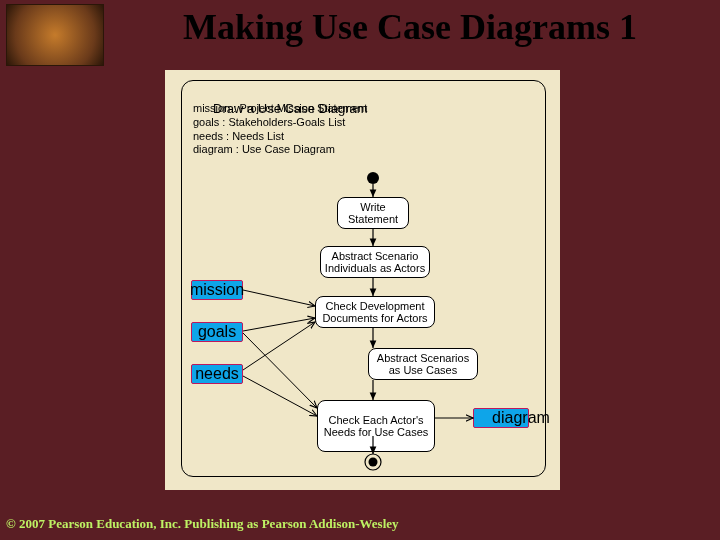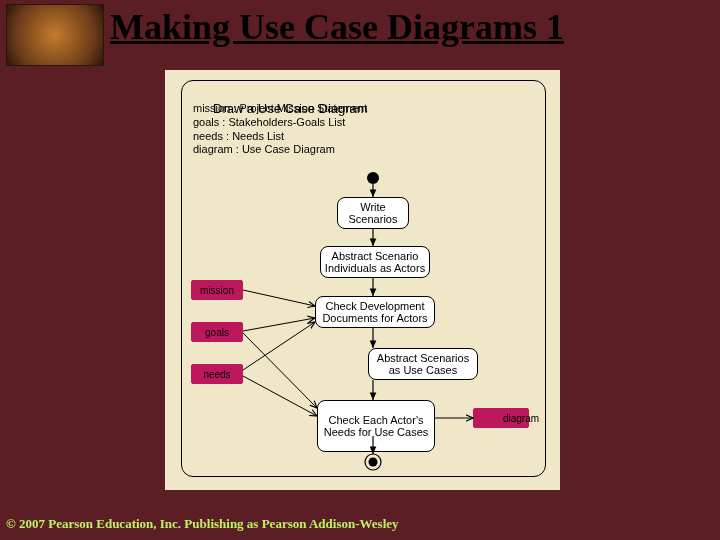--- a/index.html
+++ b/index.html
@@ -24,25 +24,24 @@
     width: 96px;
     height: 60px;
     background: radial-gradient(circle at 50% 50%, #c57b2b 0%, #6a3a1a 70%, #2b1608 100%);
     border: 1px solid #2b1608;
   }
   .title {
     position: absolute;
     left: 110px;
     top: 6px;
     right: 10px;
-    text-align: left;
+    text-align: center;
     font-size: 36px;
     font-weight: bold;
     color: #000;
-    text-decoration: underline;
   }
   .diagram-panel {
     position: absolute;
     left: 165px;
     top: 70px;
     width: 395px;
     height: 420px;
     background: #f0e7c8;
     font-family: Arial, Helvetica, sans-serif;
     font-size: 11px;
@@ -69,28 +68,28 @@
     text-align: center;
     display: flex;
     align-items: center;
     justify-content: center;
     font-size: 11px;
     padding: 2px;
     box-sizing: border-box;
   }
   .obj {
     position: absolute;
-    background: #be185d;
+    background: #0ea5e9;
     border: 1px solid #be185d;
     border-radius: 2px;
     text-align: center;
     display: flex;
     align-items: center;
     justify-content: center;
-    font-size: 10px;
+    font-size: 16px;
     padding: 1px 4px;
     box-sizing: border-box;
   }
   .copyright {
     position: absolute;
     left: 6px;
     bottom: 8px;
     font-size: 13px;
     font-weight: bold;
     color: #bef264;
@@ -119,21 +118,21 @@
 
     <div class="frame-title" style="left:28px; top:16px; font-weight:normal;">
       <span style="font-size:13px;">Draw a Use Case Diagram</span>
     </div>
     <div class="frame-title" style="left:28px; top:32px; font-size:11px; white-space:pre;">mission : Project Mission Statement
 goals : Stakeholders-Goals List
 needs : Needs List
 diagram : Use Case Diagram</div>
 
     <div class="box" style="left:172px; top:127px; width:72px; height:32px; white-space:pre;">Write
-Scenarios</div>
+Statement</div>
 
     <div class="box" style="left:155px; top:176px; width:110px; height:32px; white-space:pre;">Abstract Scenario
 Individuals as Actors</div>
 
     <div class="box" style="left:150px; top:226px; width:120px; height:32px; white-space:pre;">Check Development
 Documents for Actors</div>
 
     <div class="box" style="left:155px; top:278px; width:110px; height:32px; white-space:pre;margin-left:48px;">Abstract Scenarios
 as Use Cases</div>
 

